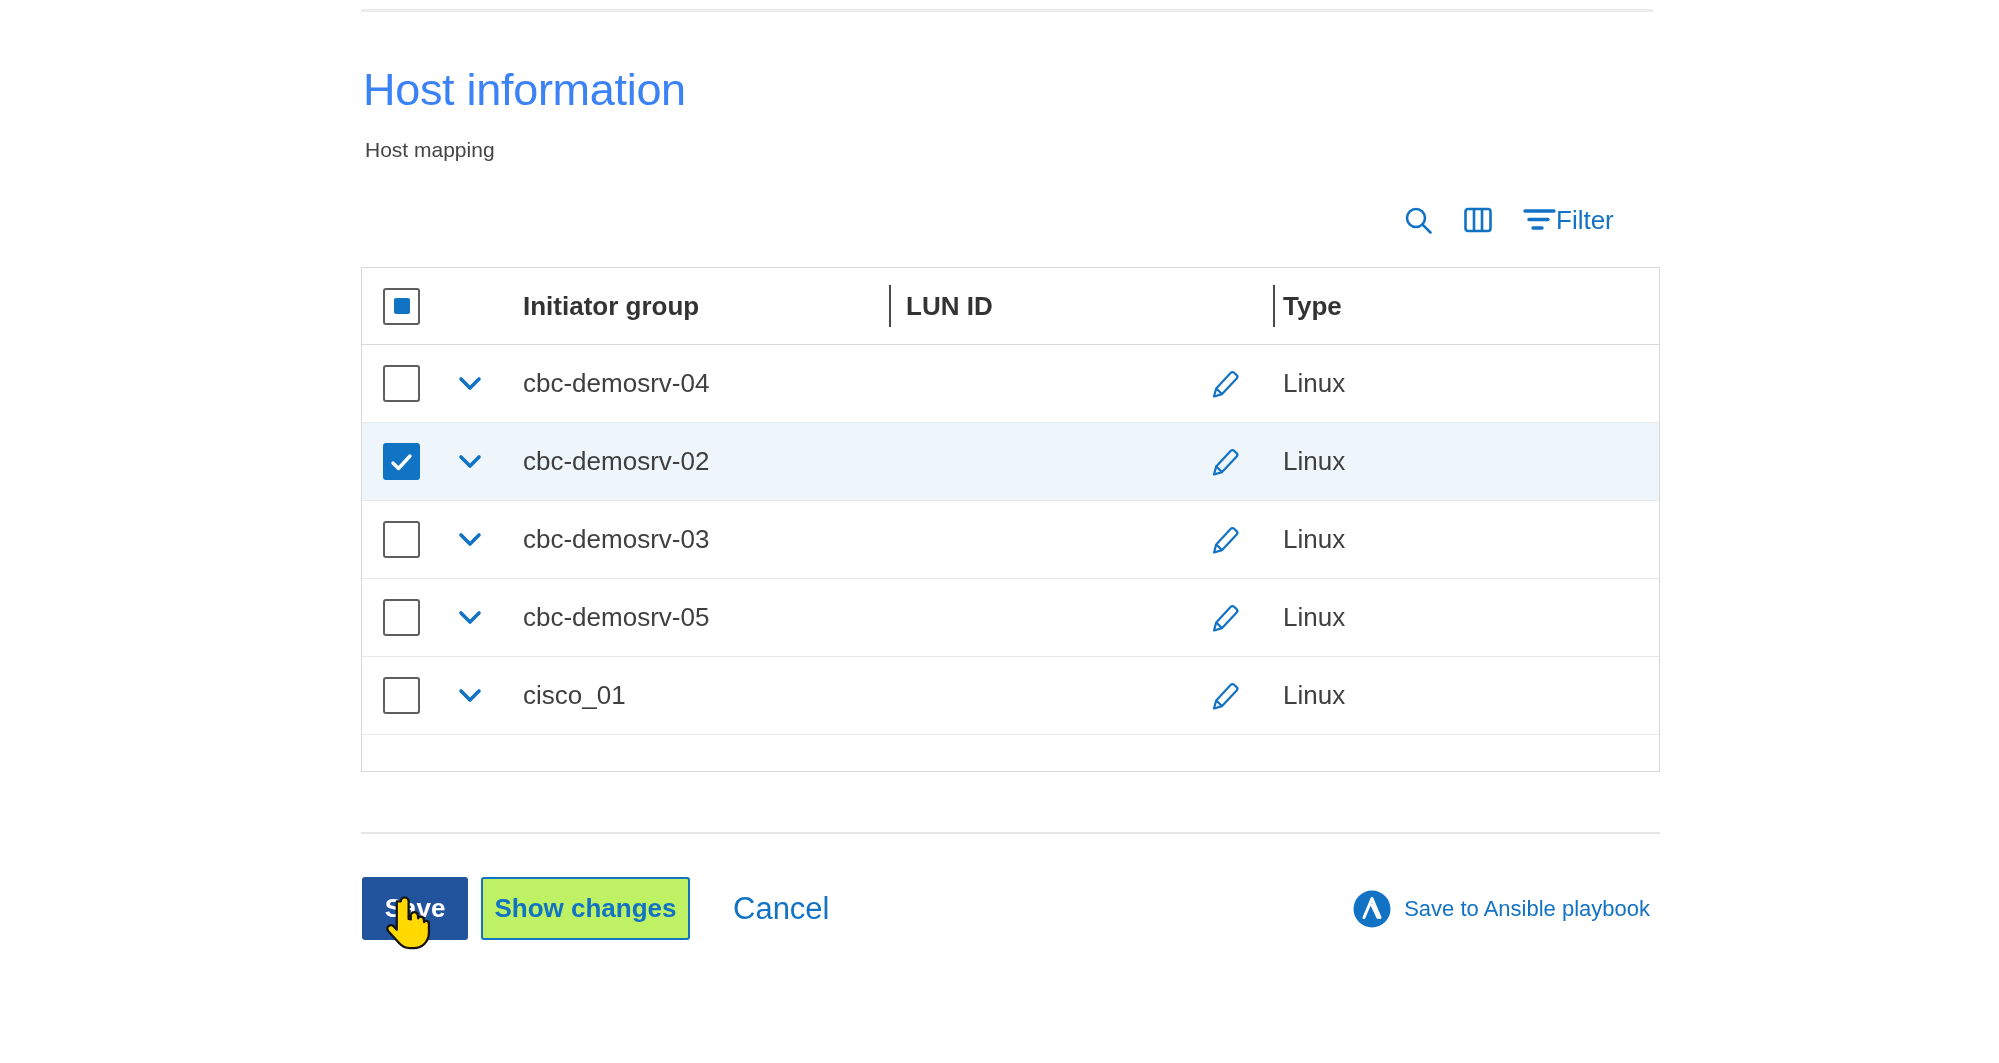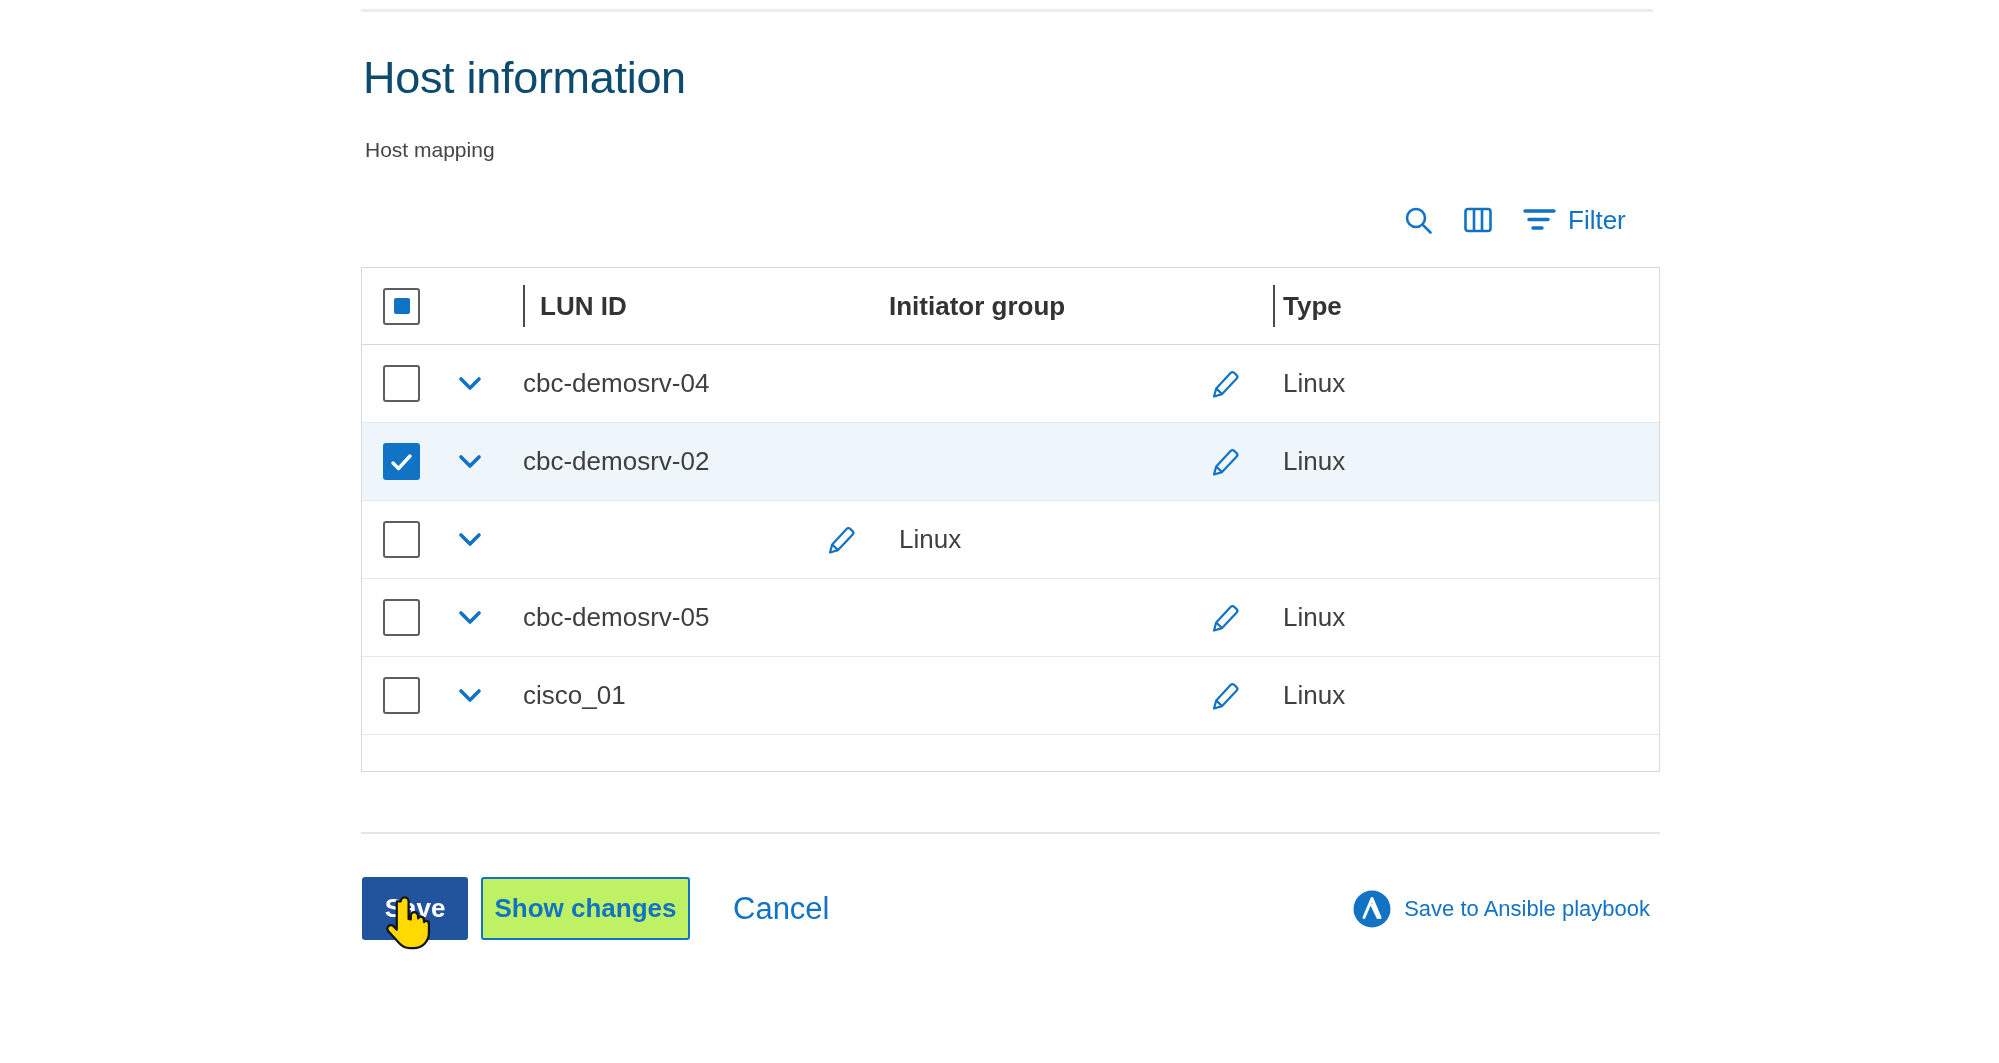--- a/index.html
+++ b/index.html
@@ -4,30 +4,30 @@
 <style>
   html,body{margin:0;padding:0;background:#fff;}
   #page{position:relative;width:1999px;height:1063px;background:#fff;overflow:hidden;
         font-family:"Liberation Sans", sans-serif;color:#3e3e3e;
         --accent:#1272c4; --primary:#21549d; --selbg:#eef6fb; --chk:#1173c4; --cursor-yellow:#ffd900;}
 
   .hairline{position:absolute;left:361px;width:1292px;height:3px;background:#ececec;}
   #hr-top{top:9px;}
   #hr-actions{top:832px;height:2px;width:1299px;background:#e5e5e5;}
 
-  #page-title{position:absolute;left:363px;top:52px;font-size:45px;font-weight:400;color:#0c4a6e;letter-spacing:-0.3px;}
+  #page-title{position:absolute;left:363px;top:64px;font-size:45px;font-weight:400;color:#3b82f6;letter-spacing:-0.3px;}
   #page-subtitle{position:absolute;left:365px;top:138px;font-size:21px;color:#454545;}
 
   
   #toolbar{position:absolute;left:1403px;top:203px;height:34px;display:flex;align-items:center;}
   #toolbar svg{display:block;}
   .tool-btn{display:flex;align-items:center;cursor:pointer;background:none;border:none;padding:0;}
   #search-btn{margin-right:29px;}
   #columns-btn{margin-right:30px;}
-  #filter-btn .flabel{margin-left:12px;font-size:26px;color:var(--accent);font-family:"Liberation Sans",sans-serif;}
+  #filter-btn .flabel{margin-left:0;font-size:26px;color:var(--accent);font-family:"Liberation Sans",sans-serif;}
 
   
   #grid{position:absolute;left:361px;top:267px;width:1299px;border:1px solid #d8d8d8;background:#fff;box-sizing:border-box;}
   .trow{display:grid;grid-template-columns:82px 79px 366px 384px 1fr;align-items:center;height:78px;
         border-bottom:1px solid #e8e8e8;box-sizing:border-box;background:#fff;}
   .trow.header{height:77px;border-bottom:1px solid #d9d9d9;}
   .trow.selected{background:var(--selbg);}
   .trow.footer{height:36px;border-bottom:none;}
   .cell{display:flex;align-items:center;height:100%;}
   .c-check{padding-left:21px;}
@@ -96,27 +96,27 @@
   </div>
 
   <div id="grid">
     <div class="trow header">
       <div class="cell c-check">
         <span class="checkbox indeterminate">
             <span class="sq"></span>
           </span>
       </div>
       <div class="cell c-chev"></div>
+      <div class="cell c-name">
+          <span class="hdr-label">Initiator group</span>
+        </div>
       <div class="cell" style="position:relative;padding-left:17px;">
         <span class="vdiv"></span>
         <span class="hdr-label">LUN ID</span>
       </div>
-      <div class="cell c-name">
-          <span class="hdr-label">Initiator group</span>
-        </div>
       <div class="cell c-type">
         <span class="vdiv"></span>
         <span class="hdr-label">Type</span>
       </div>
     </div>
 
     <div id="tbody">
   <div class="trow">
     <div class="cell c-check">
       <span class="checkbox">
@@ -165,20 +165,21 @@
     <div class="cell c-check">
       <span class="checkbox">
         
       </span>
     </div>
     <div class="cell c-chev">
       <svg class="chev" width="24" height="15" viewBox="0 0 24 15">
         <polyline points="3,3 12,12 21,3" fill="none" stroke="#1272c4" stroke-width="3.6" stroke-linecap="round" stroke-linejoin="round"></polyline>
       </svg>
     </div>
+    <div class="cell c-name">cbc-demosrv-03</div>
     <div class="cell c-lun">
       <svg class="pencil" width="33" height="34" viewBox="0 0 33 34">
         <path d="M6 29.5 L8.2 21.5 L22.8 5.8 C23.7 4.8 25.2 4.8 26.1 5.7 L28.6 8.1 C29.5 9 29.6 10.5 28.7 11.4 L14.1 27.1 L6 29.5 Z" fill="none" stroke="#1272c4" stroke-width="2.2" stroke-linejoin="round"></path>
         <line x1="8.2" y1="21.5" x2="14.1" y2="27.1" stroke="#1272c4" stroke-width="2.2"></line>
       </svg>
     </div>
     <div class="cell c-type">Linux</div>
   </div>
 
   <div class="trow">

